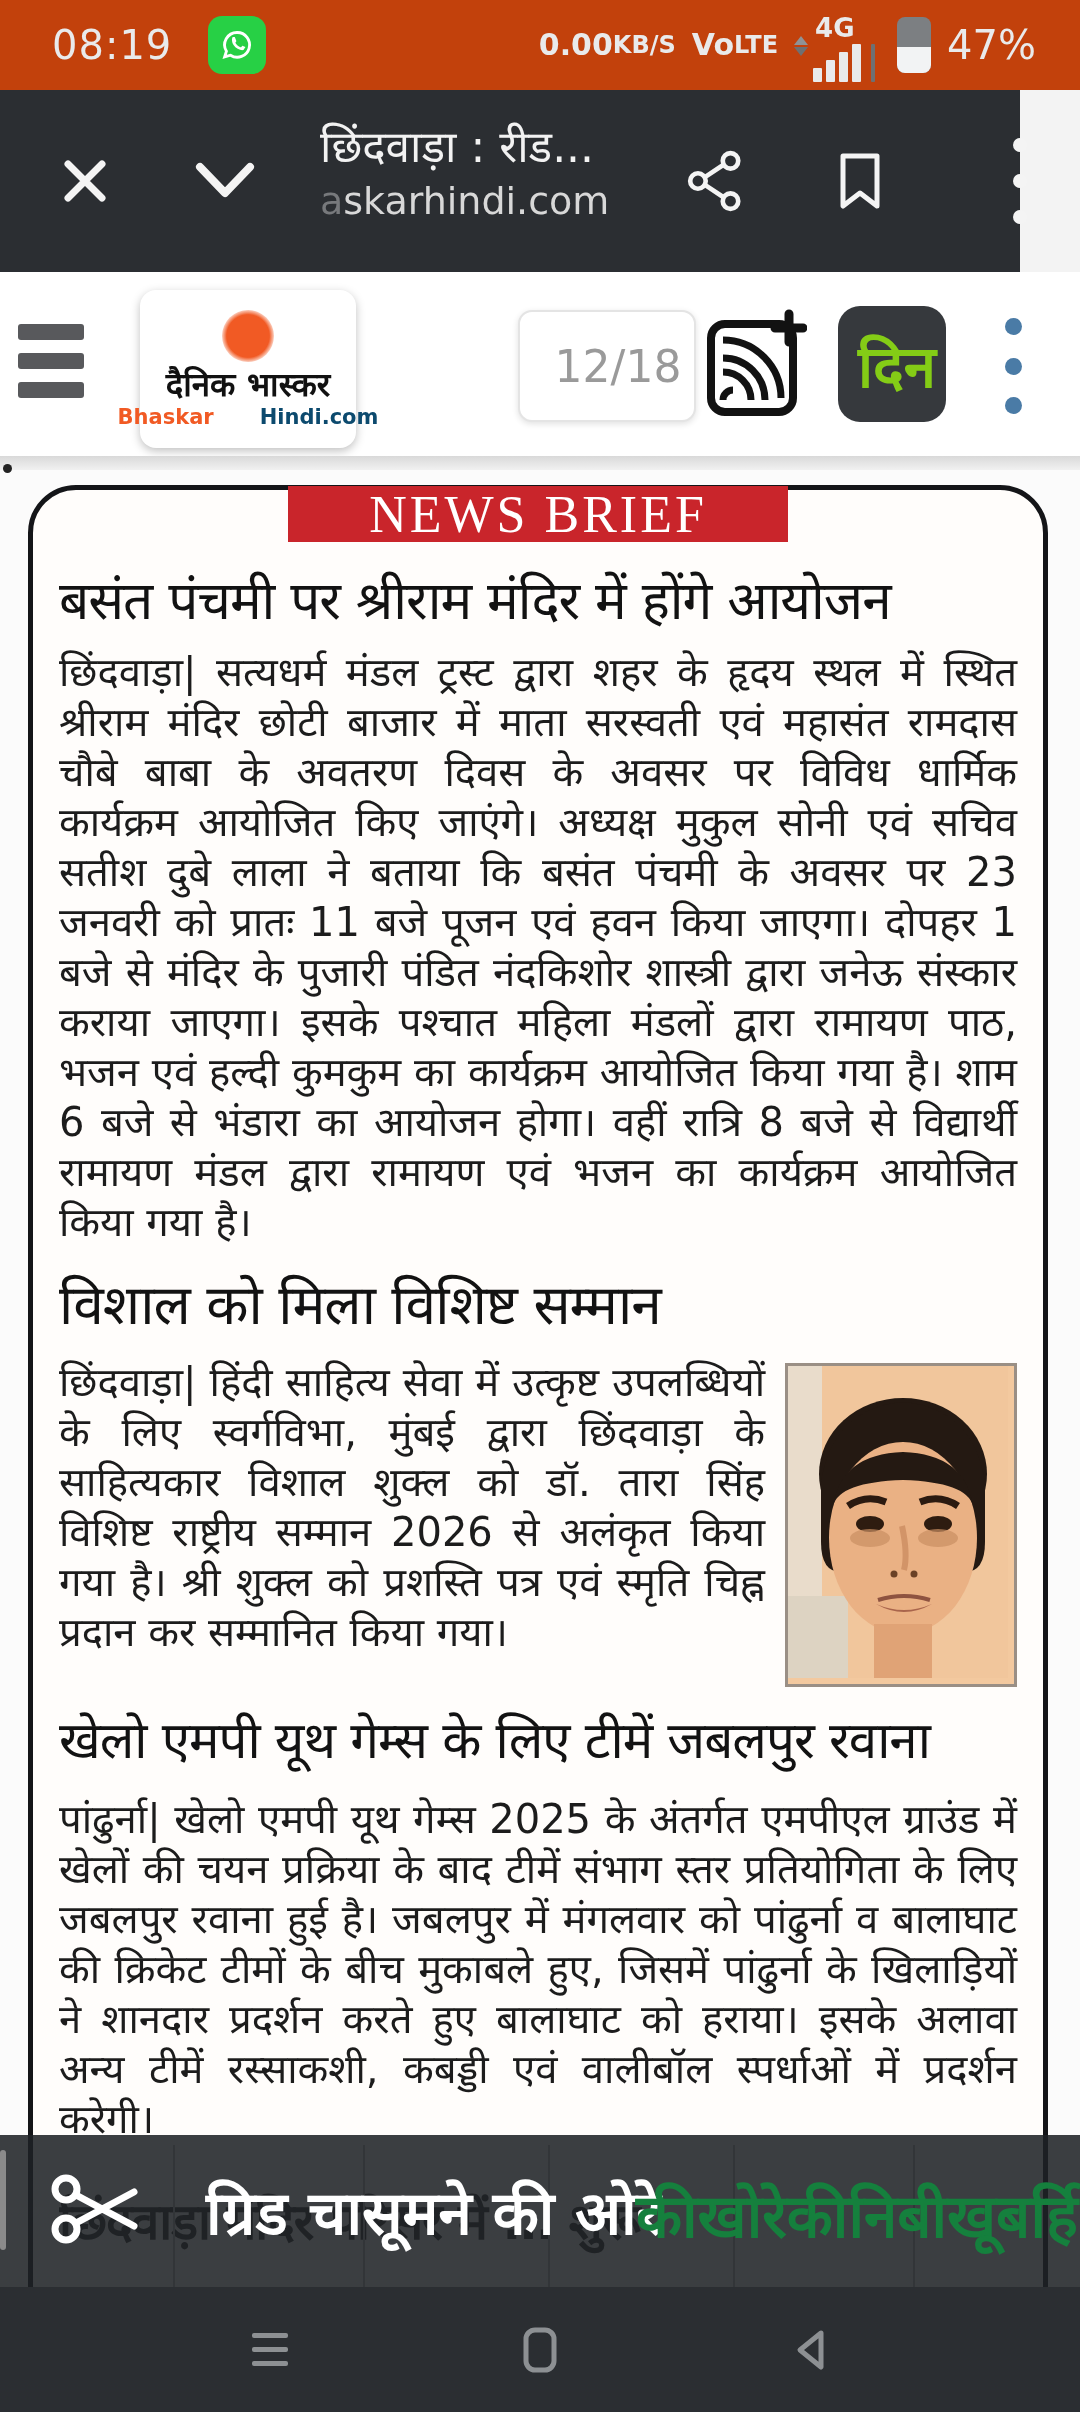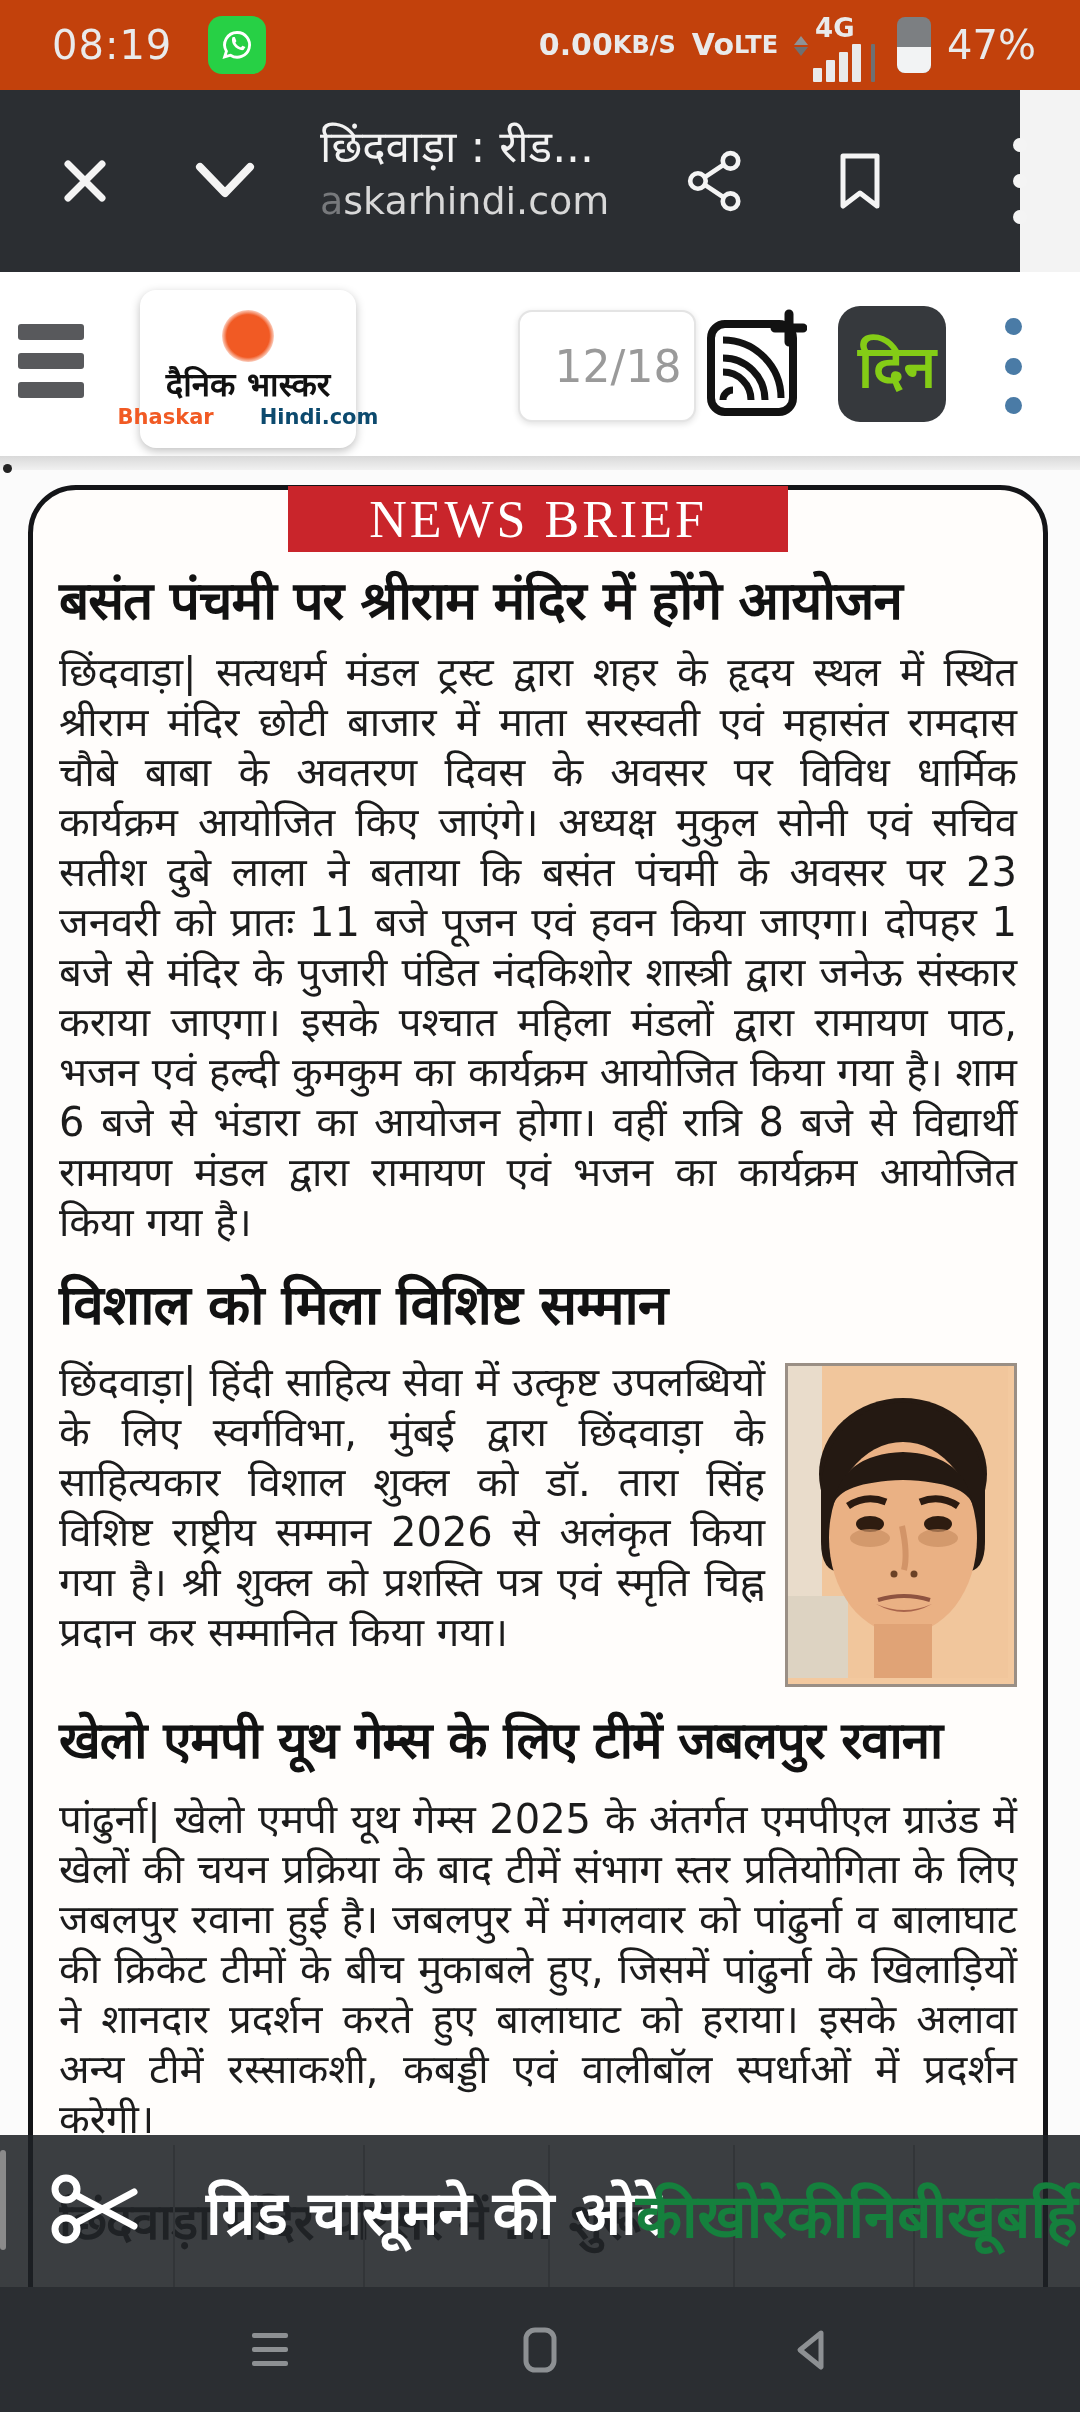--- a/index.html
+++ b/index.html
@@ -61,24 +61,24 @@
   .din-btn span{color:#84cc16;font-size:58px;font-weight:700;margin-right:-10px;}
   .blue-kebab{position:absolute;left:1003px;top:46px;width:20px;height:96px;display:flex;flex-direction:column;justify-content:space-between;align-items:center;}
   .blue-kebab i{width:17px;height:17px;border-radius:50%;background:#4a7ba6;}
 
   
   .viewer{position:absolute;top:470px;left:0;width:1080px;height:1942px;background:#fbfbfb;}
   .stray-dot{position:absolute;left:3px;top:-6px;width:9px;height:9px;border-radius:50%;background:#222;}
   .np-card{position:absolute;left:28px;top:15px;width:1020px;height:1810px;background:#fffdfb;
            border:5px solid #141518;border-radius:48px 48px 0 0;box-sizing:border-box;
            padding:80px 26px 0 26px;color:#161616;}
-  .np-banner{position:absolute;top:-4px;left:50%;transform:translateX(-50%);width:500px;height:66px;background:#c9252b;
+  .np-banner{position:absolute;top:-4px;left:50%;transform:translateX(-50%);width:500px;height:56px;background:#c9252b;
              display:flex;align-items:center;justify-content:center;}
   .np-banner span{font-family:"Liberation Serif","DejaVu Serif",serif;color:#fff;font-size:52px;letter-spacing:3px;white-space:nowrap;}
-  .np-h{font-weight:700;color:#121212;line-height:1.18;letter-spacing:-1px;}
+  .np-h{font-weight:400;color:#121212;line-height:1.18;letter-spacing:-1px;}
   .h1{font-size:53px;margin:0 0 14px 0;}
   .h2{font-size:55px;margin:26px 0 20px 0;}
   .h3{font-size:51px;margin:16px 0 22px 0;}
   .np-body{font-size:40px;line-height:50px;text-align:justify;font-weight:500;color:#1c1c1c;margin:0;}
   .photo{float:right;width:226px;height:318px;border:3px solid #9a8f85;margin:6px 0 8px 20px;background:#f3c99f;}
   .partial-h{font-size:50px;font-weight:700;color:#2a2a2a;margin-top:42px;letter-spacing:-1px;white-space:nowrap;overflow:hidden;}
   .col-lines{position:absolute;left:0;top:1655px;width:1020px;height:150px;}
   .col-lines i{position:absolute;top:0;width:2px;height:100%;background:#b9b9b9;}
 
   

